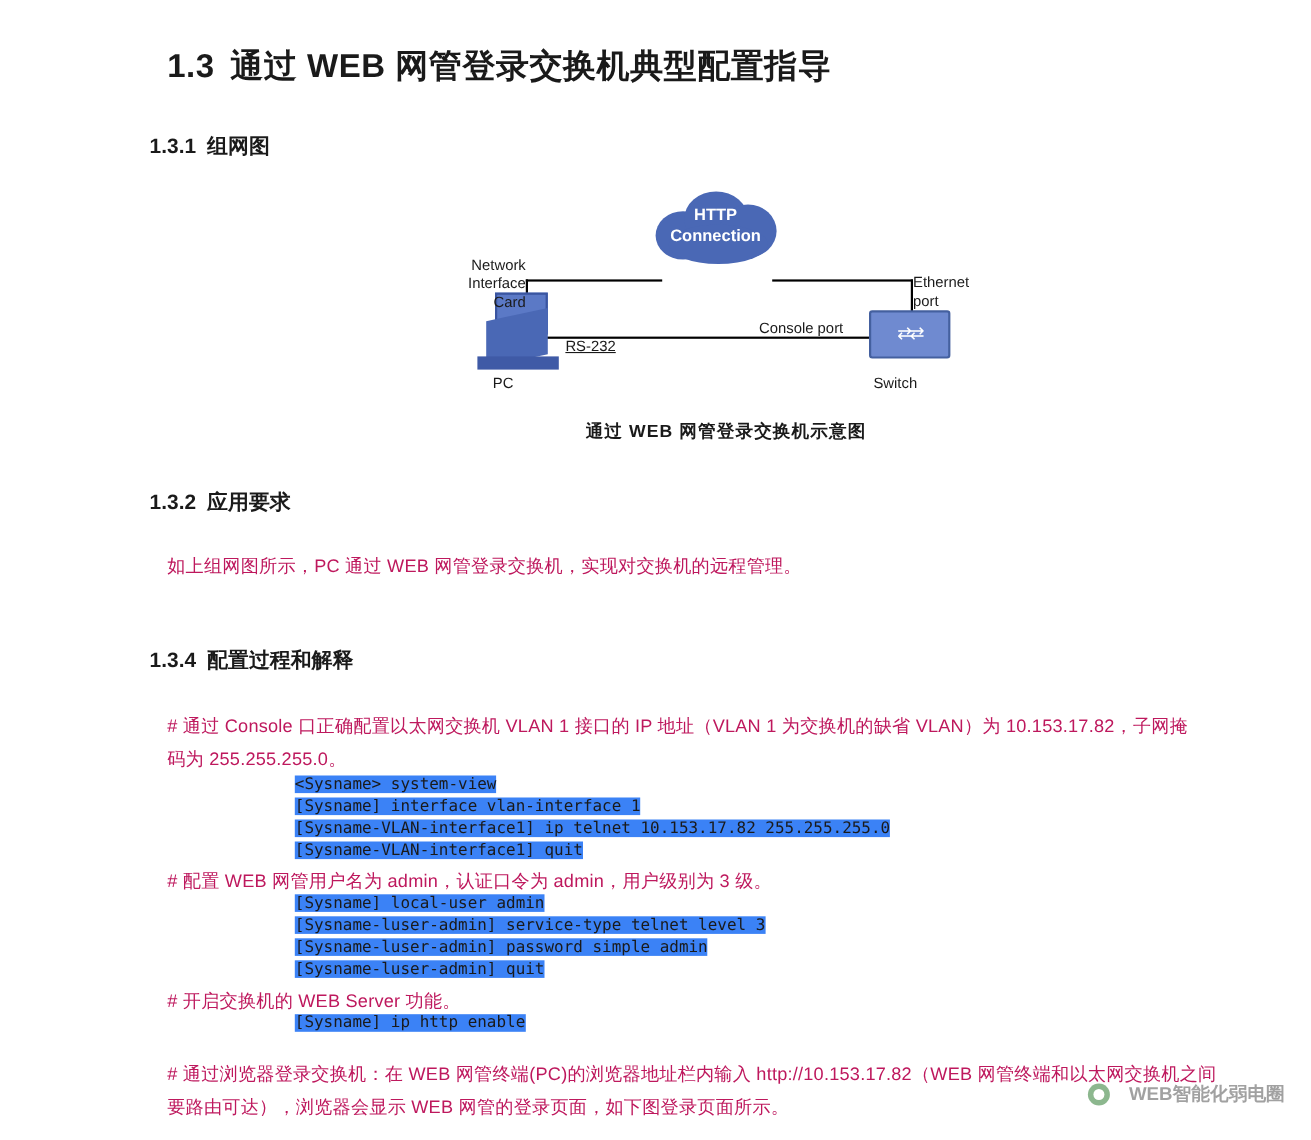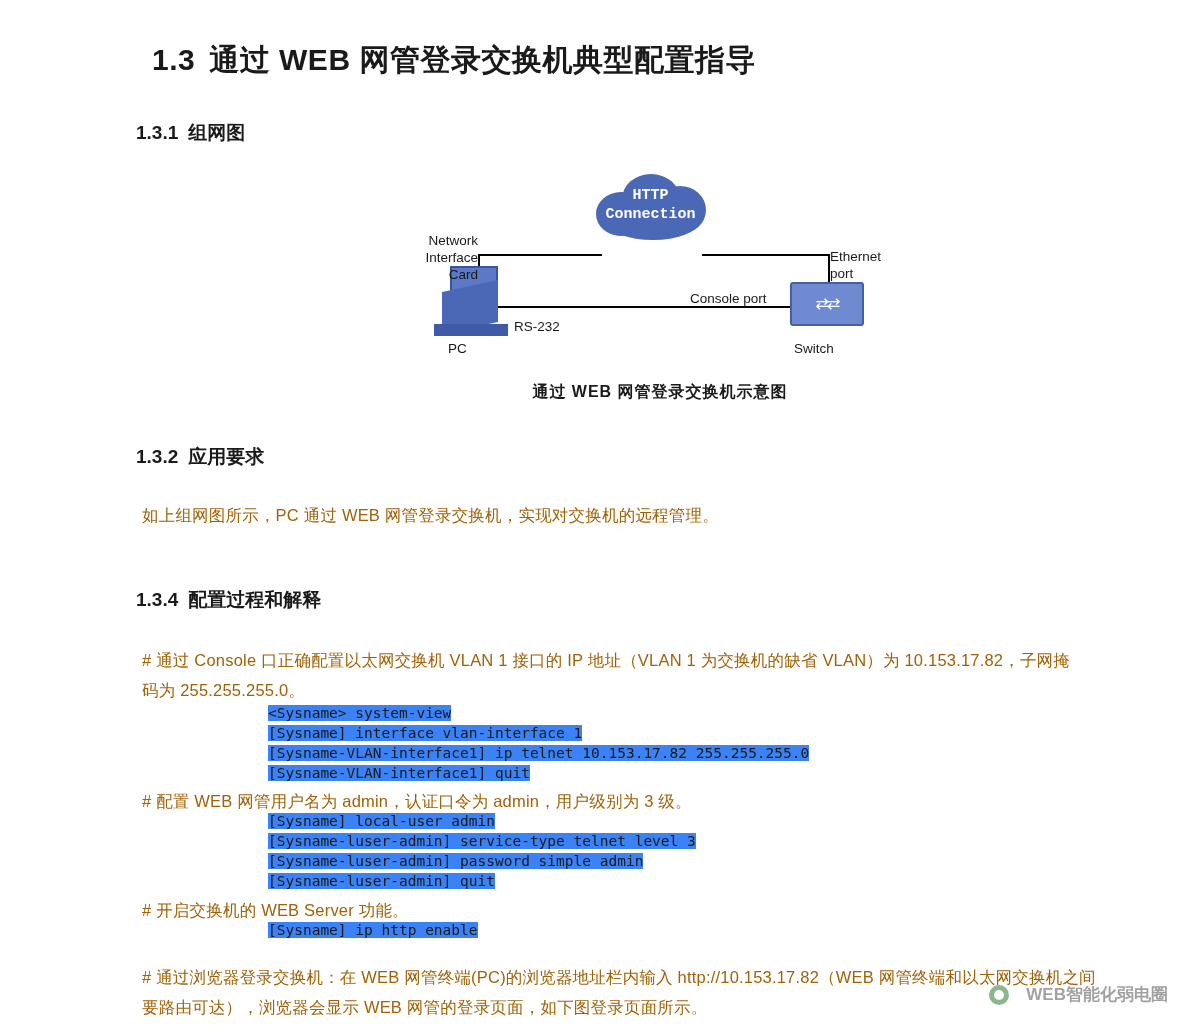--- a/index.html
+++ b/index.html
@@ -38,24 +38,24 @@
     font-weight: bold;
     color: #1a1a1a;
   }
   .h3 .num { margin-right: 10px; font-weight: bold; }
   .h3-1 { top: 120px; }
   .h3-2 { top: 444px; }
   .h3-3 { top: 587px; }
 
   .para {
     position: absolute;
-    left: 142px;
+    left: 152px;
     font-size: 16.5px;
     line-height: 30px;
-    color: #a16207;
+    color: #be185d;
     letter-spacing: 0.2px;
   }
   .p-req { top: 500px; width: 950px; }
   .p-cfg1 { top: 645px; width: 940px; }
   .p-cfg2 { top: 786px; width: 940px; }
   .p-cfg3 { top: 895px; width: 940px; }
   .p-cfg4 { top: 940px; width: 960px; margin-top: 22px; }
 
   
   .code {
@@ -101,21 +101,20 @@
   .cloud .label {
     position: absolute;
     left: 0; top: 16px;
     width: 125px;
     text-align: center;
     color: #ffffff;
     font-size: 15px;
     font-weight: bold;
     line-height: 19px;
     z-index: 3;
-    font-family: Liberation Mono, monospace;
   }
   .wire {
     position: absolute;
     background: #000000;
   }
   .pc-body {
     position: absolute;
     left: 52px;
     top: 126px;
     width: 56px;
@@ -163,21 +162,21 @@
   }
   .dlabel {
     position: absolute;
     font-family: "Liberation Sans", sans-serif;
     font-size: 13.5px;
     color: #1a1a1a;
     line-height: 17px;
   }
   .l-nic   { left: 18px;  top: 72px;  width: 70px; text-align: right; }
   .l-pc    { left: 58px;  top: 180px; }
-  .l-rs232 { left: 124px; top: 158px; }
+  .l-rs232 { left: 124px; top: 146px; text-decoration: underline; }
   .l-eth   { left: 440px; top: 88px;  width: 80px; }
   .l-cons  { left: 300px; top: 130px; }
   .l-sw    { left: 404px; top: 180px; }
   .caption {
     position: absolute;
     left: 0;
     top: 222px;
     width: 540px;
     text-align: center;
     font-size: 16px;

